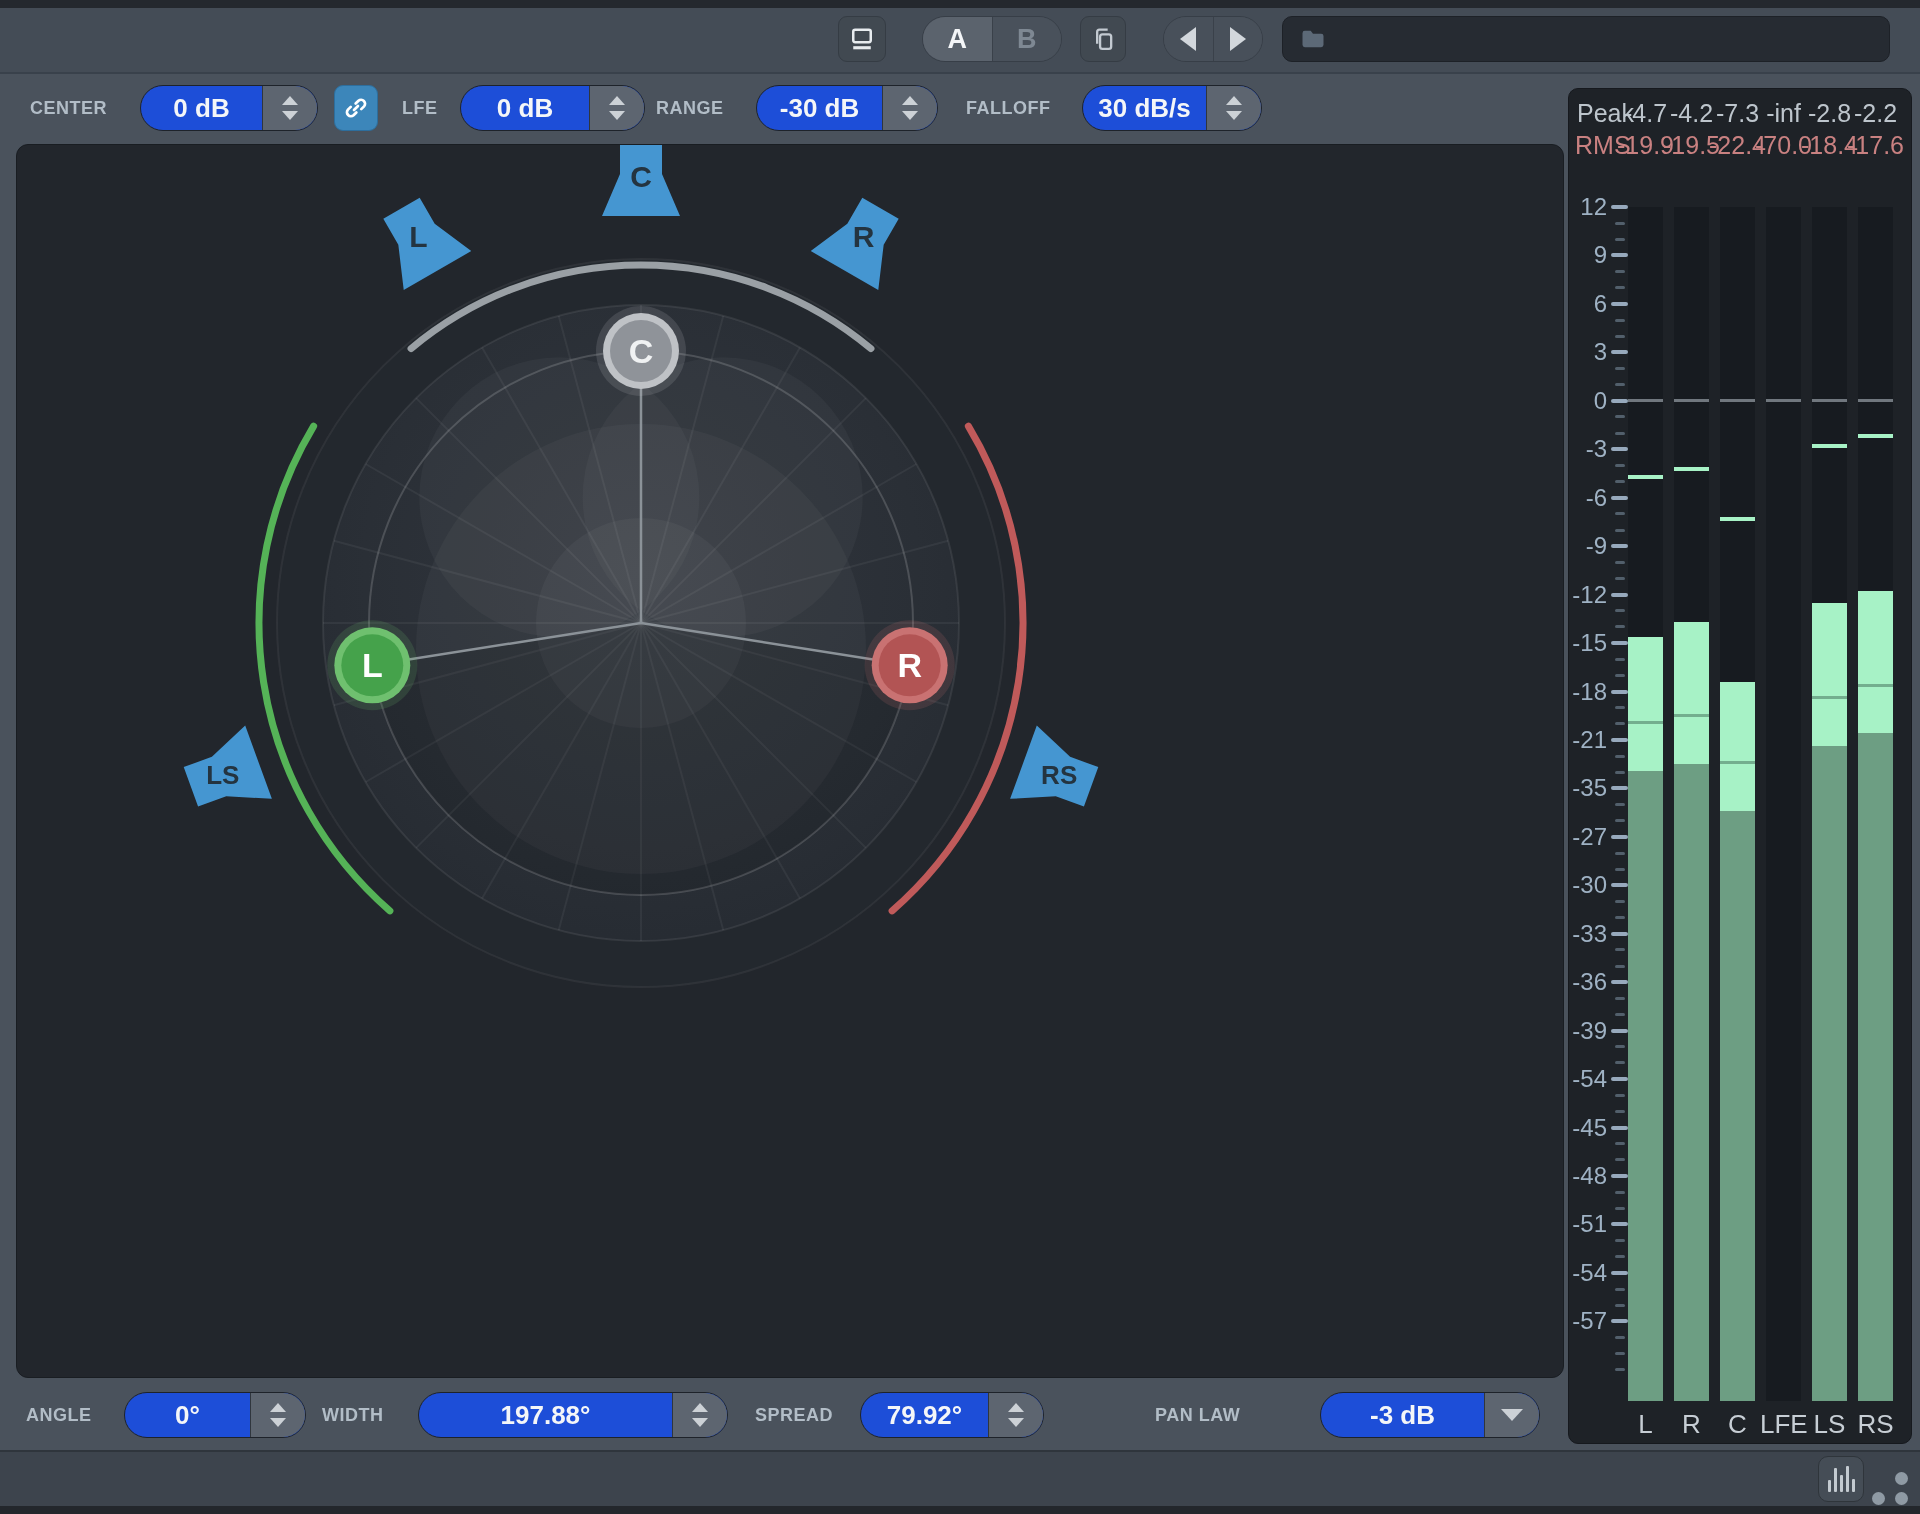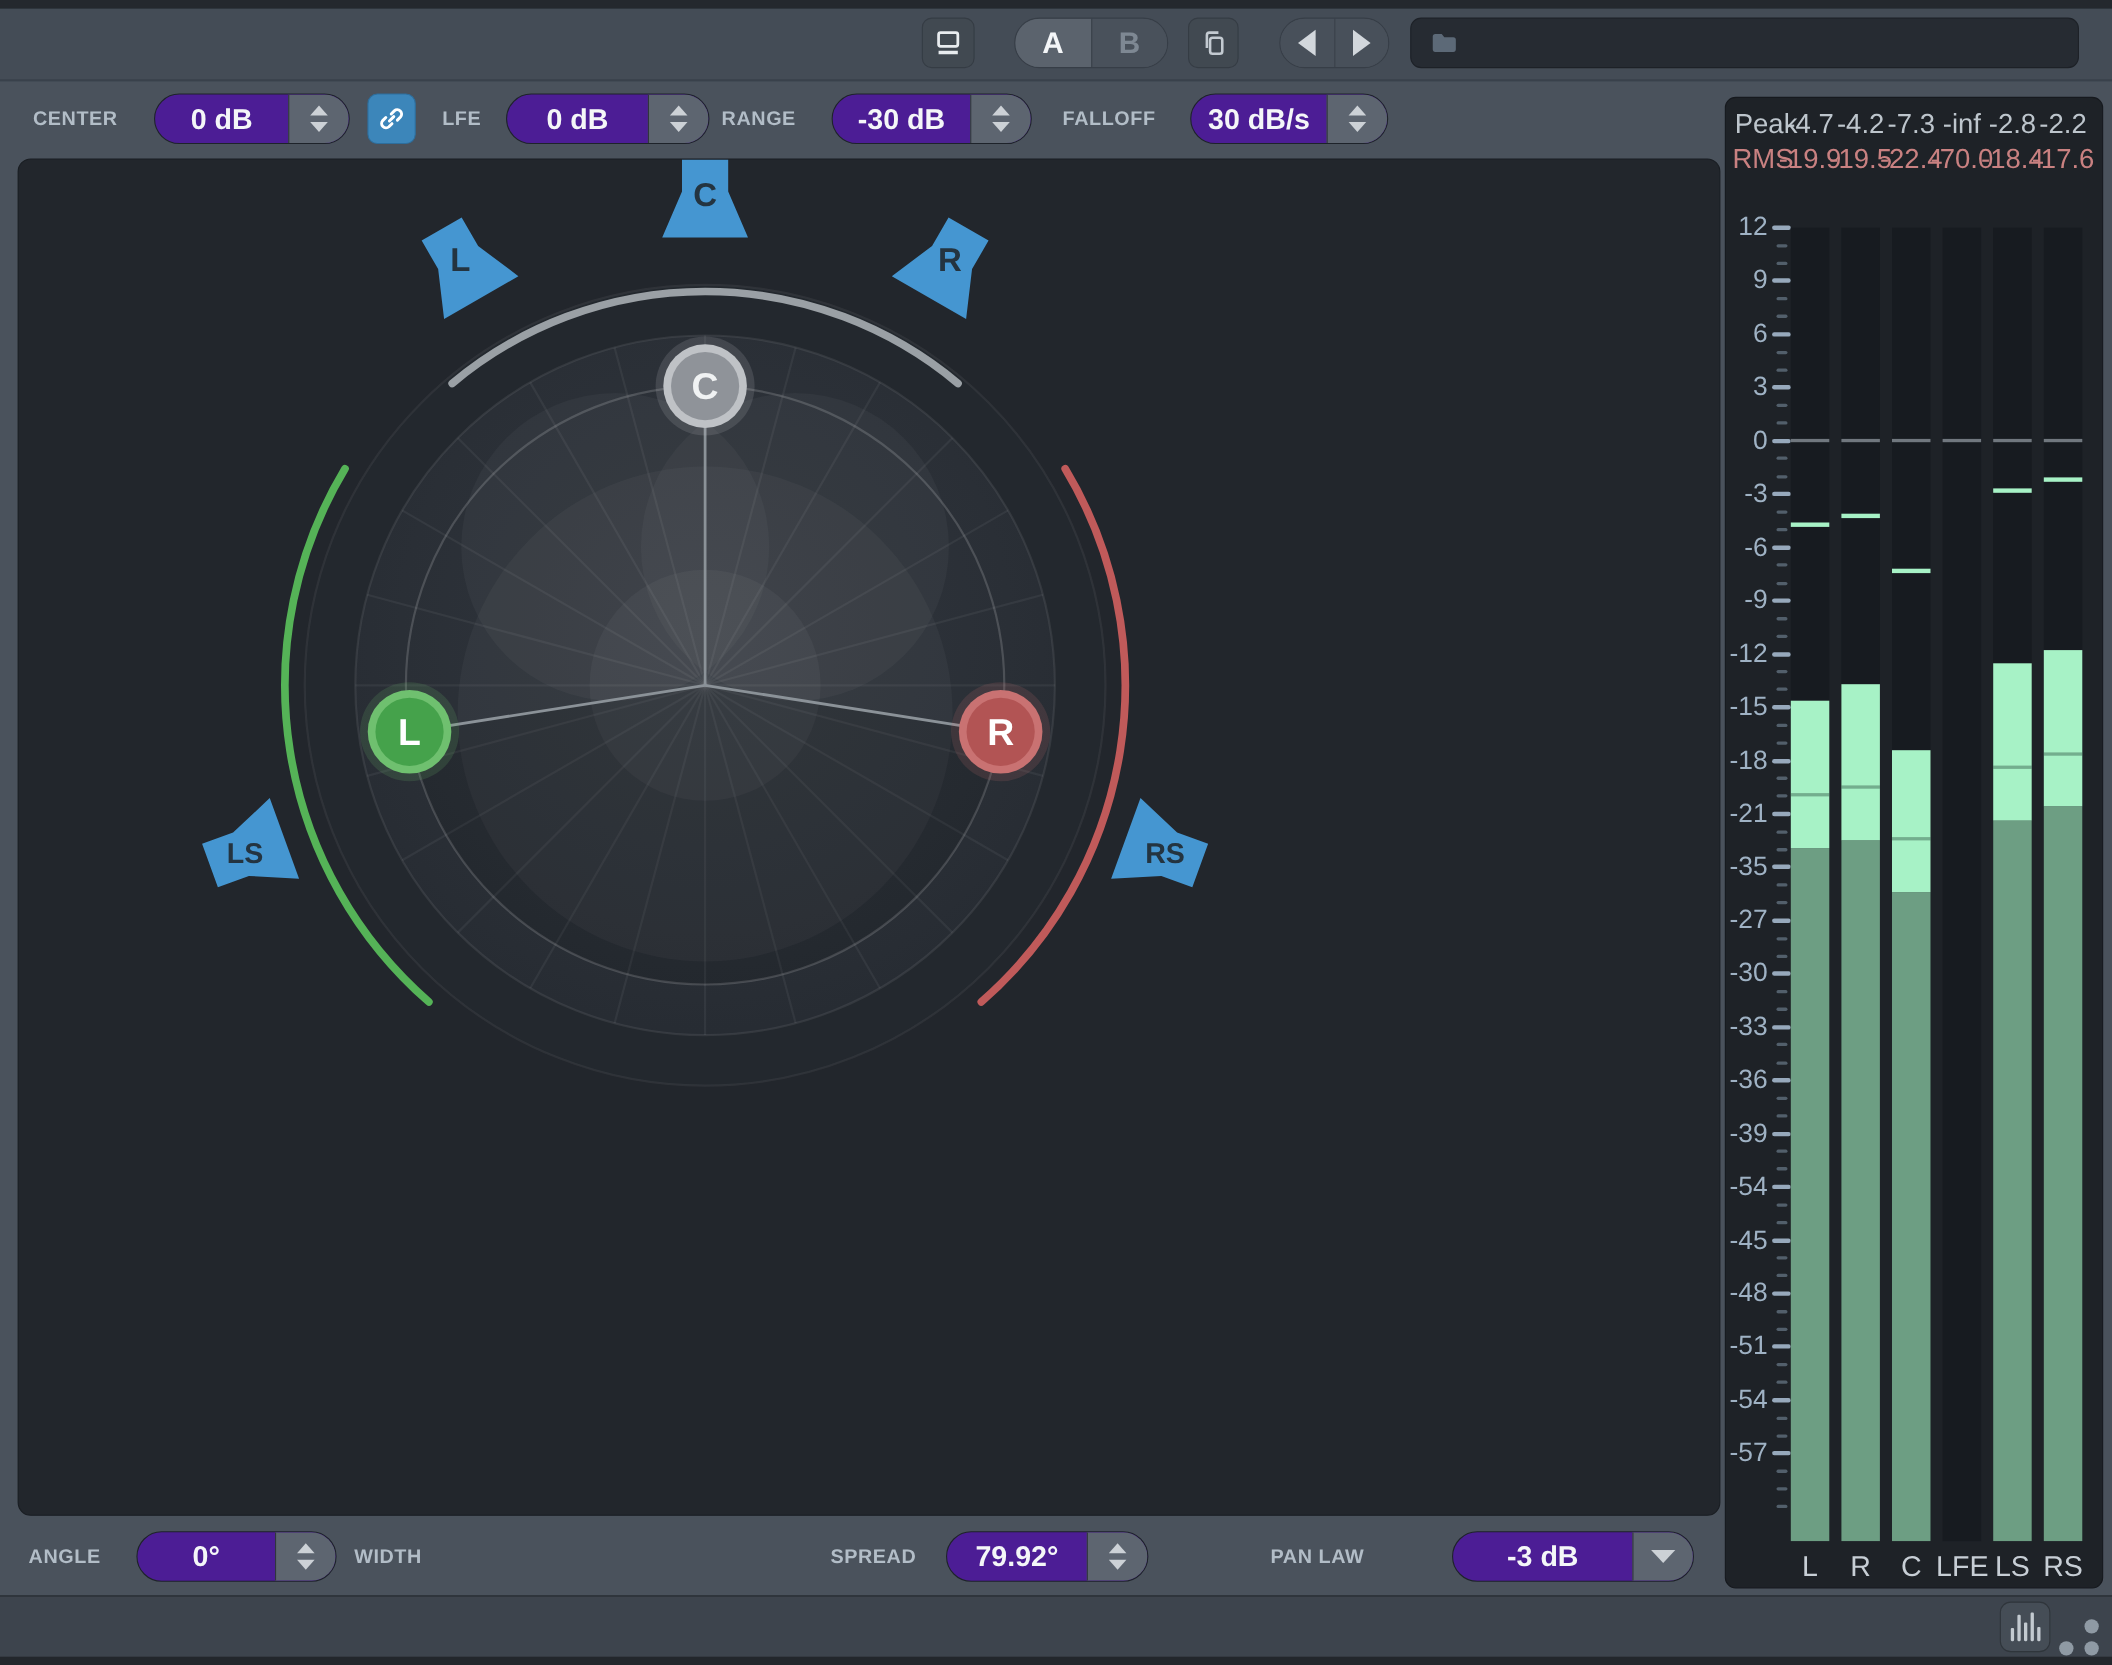--- a/index.html
+++ b/index.html
@@ -31,21 +31,21 @@
   .tri-left{width:0;height:0;border-top:12px solid transparent;border-bottom:12px solid transparent;
     border-right:16px solid #d2d7dc;}
   .tri-right{width:0;height:0;border-top:12px solid transparent;border-bottom:12px solid transparent;
     border-left:16px solid #d2d7dc;}
   .preset{left:1282px;top:16px;width:608px;height:46px;border-radius:10px;background:#262b32;
     border:1px solid #1d2127;display:flex;align-items:center;padding-left:16px;box-sizing:border-box;}
   .linkbtn{left:334px;top:85px;width:44px;height:46px;border-radius:9px;background:#3c86ba;
     border:1px solid #2d6e9d;display:flex;align-items:center;justify-content:center;box-sizing:border-box;}
   
   .plabel{height:46px;line-height:46px;font-size:18px;color:#b2bdc7;letter-spacing:0.5px;font-weight:bold;}
-  .stepper{height:46px;border-radius:23px;background:#4c1d95;border:1px solid #1e232a;
+  .stepper{height:46px;border-radius:23px;background:#1d4ed8;border:1px solid #1e232a;
     display:flex;overflow:hidden;box-sizing:border-box;}
   .stepper .val{flex:1;display:flex;align-items:center;justify-content:center;
     color:#f4f6f8;font-size:26px;font-weight:700;}
   .stepper .btns{width:54px;background:#5d6570;display:flex;flex-direction:column;
     align-items:center;justify-content:center;gap:6px;border-left:1px solid #30363d;}
   .tri-up{width:0;height:0;border-left:8px solid transparent;border-right:8px solid transparent;
     border-bottom:9px solid #ccd1d6;}
   .tri-down{width:0;height:0;border-left:8px solid transparent;border-right:8px solid transparent;
     border-top:9px solid #ccd1d6;}
   .tri-down.big{border-left-width:11px;border-right-width:11px;border-top-width:12px;}
@@ -246,20 +246,27 @@
   <div class="abs plabel" style="left:26px;top:1392px;">ANGLE</div>
   <div class="abs stepper" style="left:124px;top:1392px;width:182px;">
     <div class="val">0°</div>
     <div class="btns">
       <span class="tri-up"></span>
       <span class="tri-down"></span>
     </div>
   </div>
 
   <div class="abs plabel" style="left:322px;top:1392px;">WIDTH</div>
+  <div class="abs stepper" style="left:418px;top:1392px;width:310px;">
+    <div class="val">197.88°</div>
+    <div class="btns">
+      <span class="tri-up"></span>
+      <span class="tri-down"></span>
+    </div>
+  </div>
 
   <div class="abs plabel" style="left:755px;top:1392px;">SPREAD</div>
   <div class="abs stepper" style="left:860px;top:1392px;width:184px;">
     <div class="val">79.92°</div>
     <div class="btns">
       <span class="tri-up"></span>
       <span class="tri-down"></span>
     </div>
   </div>
 

